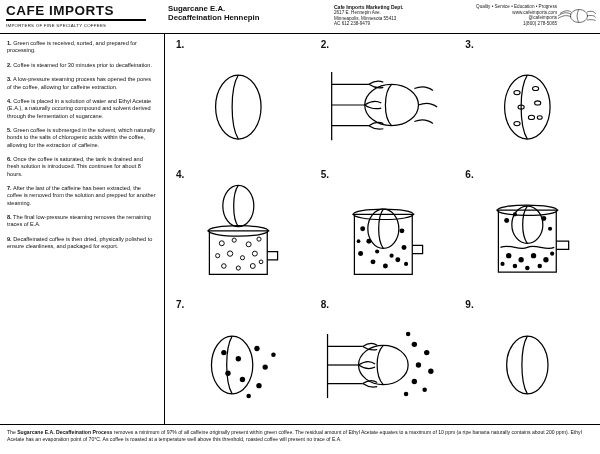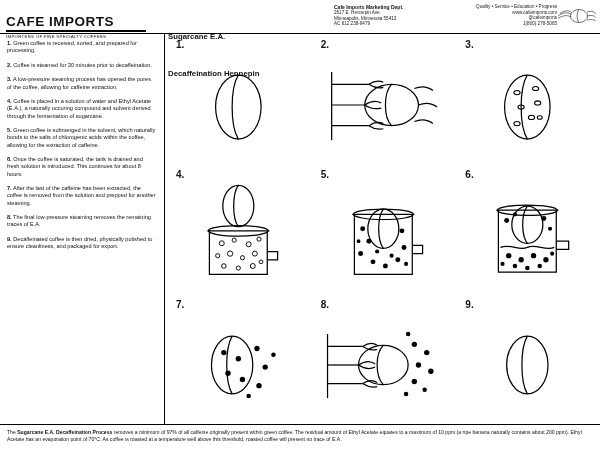--- a/index.html
+++ b/index.html
@@ -8,30 +8,30 @@
     width:600px; height:454px;
     font-family:"Liberation Sans", sans-serif;
     background:#ffffff;
     color:#111;
     overflow:hidden;
   }
   .page { position:relative; width:600px; height:454px; }
 
   
   .header { position:relative; height:34px; border-bottom:1px solid #000; }
-  .brand { position:absolute; left:6px; top:14px; width:150px; }
+  .brand { position:absolute; left:6px; top:3px; width:150px; }
   .brand-name {
     font-family:"Liberation Sans", sans-serif;
     font-weight:bold; font-size:13.5px; letter-spacing:0.5px;
   }
   .brand-rule { border-top:2px solid #000; margin-top:1px; width:140px; }
   .brand-sub { font-size:4.4px; letter-spacing:0.25px; margin-top:2px; color:#111; }
 
   .title-block { position:absolute; left:168px; top:4px; width:150px; }
-  .title-line { font-weight:bold; font-size:7.8px; line-height:9.4px;margin-top:28px; }
+  .title-line { font-weight:bold; font-size:7.8px; line-height:9.4px; }
 
   .contact { position:absolute; left:334px; top:4px; width:100px; }
   .contact-strong { font-weight:bold; font-size:5px; line-height:6px; }
   .contact-line { font-size:4.6px; line-height:5.6px; color:#222; }
 
   .qual { position:absolute; left:447px; top:4px; width:110px; text-align:right; }
   .qual-line { font-size:4.6px; line-height:5.6px; color:#222; }
 
   .seal { position:absolute; right:4px; top:2px; width:40px; height:28px; }
 

